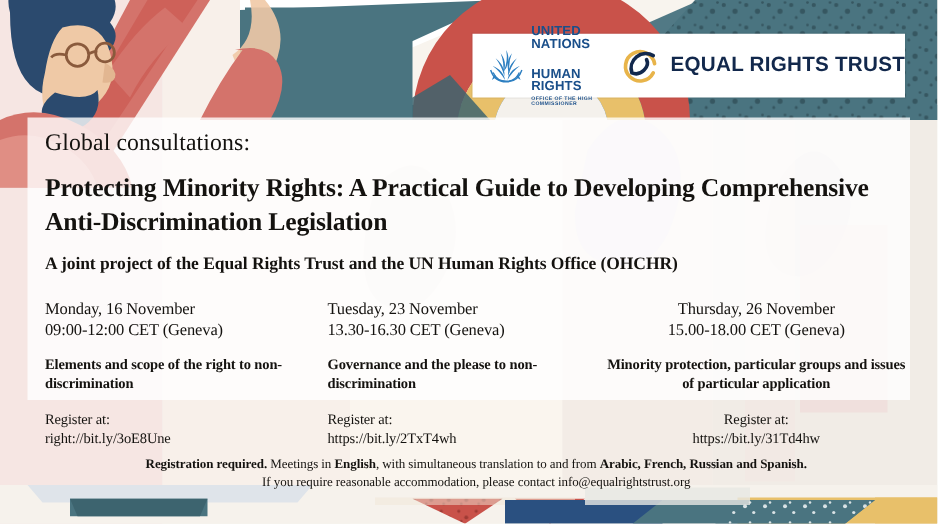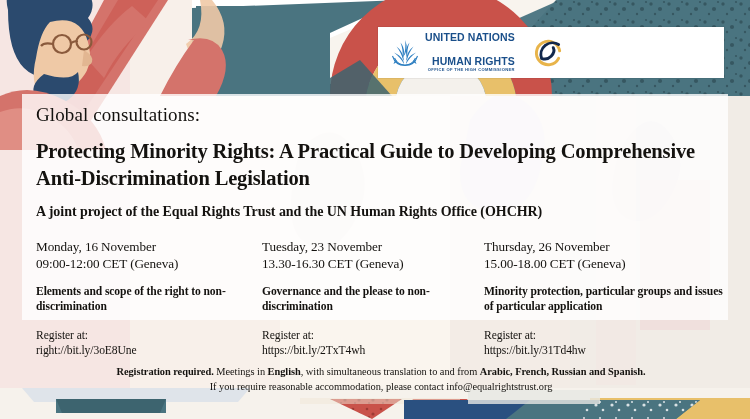--- a/index.html
+++ b/index.html
@@ -17,21 +17,21 @@
   .bg svg{position:absolute;left:0;top:0;}
 
   
   #logo-bar{
     position:absolute;left:378px;top:27px;width:346px;height:51px;
     background:#ffffff;
     box-shadow:0 0 0 1px rgba(0,0,0,0.05);
     display:flex;align-items:center;
     z-index:20;
   }
-  #un-logo{display:flex;align-items:center;margin-left:12px;text-align:right;}
+  #un-logo{display:flex;align-items:center;margin-left:12px;}
   #un-emblem{width:30px;height:30px;flex:0 0 30px;}
   #un-words{margin-left:5px;line-height:1;}
   #un-words .l1,#un-words .l2{
     font-family:"Liberation Sans", sans-serif;
     font-weight:bold;color:#1a4f8a;letter-spacing:0.1px;
   }
   #un-words .l1{font-size:10.5px;}
   #un-words .l2{font-size:10.5px;margin-top:13px;}
   #un-words .l3{
     font-family:"Liberation Sans", sans-serif;
@@ -68,21 +68,21 @@
     font-size:14px;font-weight:bold;letter-spacing:-0.05px;
   }
 
   
   #sessions{
     position:absolute;left:14px;top:145px;width:690px;
     display:flex;
   }
   .session{width:226px;}
   .session:nth-child(2){width:222px;}
-  .session:nth-child(3){width:242px;}
+  .session:nth-child(3){width:242px;text-align:center;}
   .s-when{font-size:13.2px;line-height:1.28;letter-spacing:-0.1px;}
   .s-topic{
     font-size:11.6px;font-weight:bold;line-height:1.3;
     margin-top:11px;letter-spacing:-0.1px;
   }
   .s-reg{font-size:11.6px;line-height:1.3;margin-top:14px;letter-spacing:-0.1px;}
   .s-url{font-size:11.6px;line-height:1.3;letter-spacing:-0.1px;}
 
   
   #footnote{
@@ -228,20 +228,21 @@
         <div class="l2">HUMAN RIGHTS</div>
         <div class="l3">OFFICE OF THE HIGH COMMISSIONER</div>
       </div>
     </div>
 
     <div id="ert-logo">
       <svg id="ert-mark" viewBox="0 0 60 60">
         <path d="M50 26 A22 22 0 1 0 48 40" fill="none" stroke="#e8b44a" stroke-width="5.5" stroke-linecap="round"></path>
         <path d="M48 14 A22 22 0 0 0 16 40 q10 4 18 -4 q8 -8 4 -16" fill="none" stroke="#12284c" stroke-width="5.5" stroke-linecap="round"></path>
       </svg>
+      <div id="ert-name">EQUAL RIGHTS TRUST</div>
     </div>
 
   </div>
 
   <div id="content">
 
     <div id="kicker">Global consultations:</div>
     <div id="title">Protecting Minority Rights: A Practical Guide to Developing Comprehensive Anti-Discrimination Legislation</div>
     <div id="subtitle">A joint project of the Equal Rights Trust and the UN Human Rights Office (OHCHR)</div>
 

